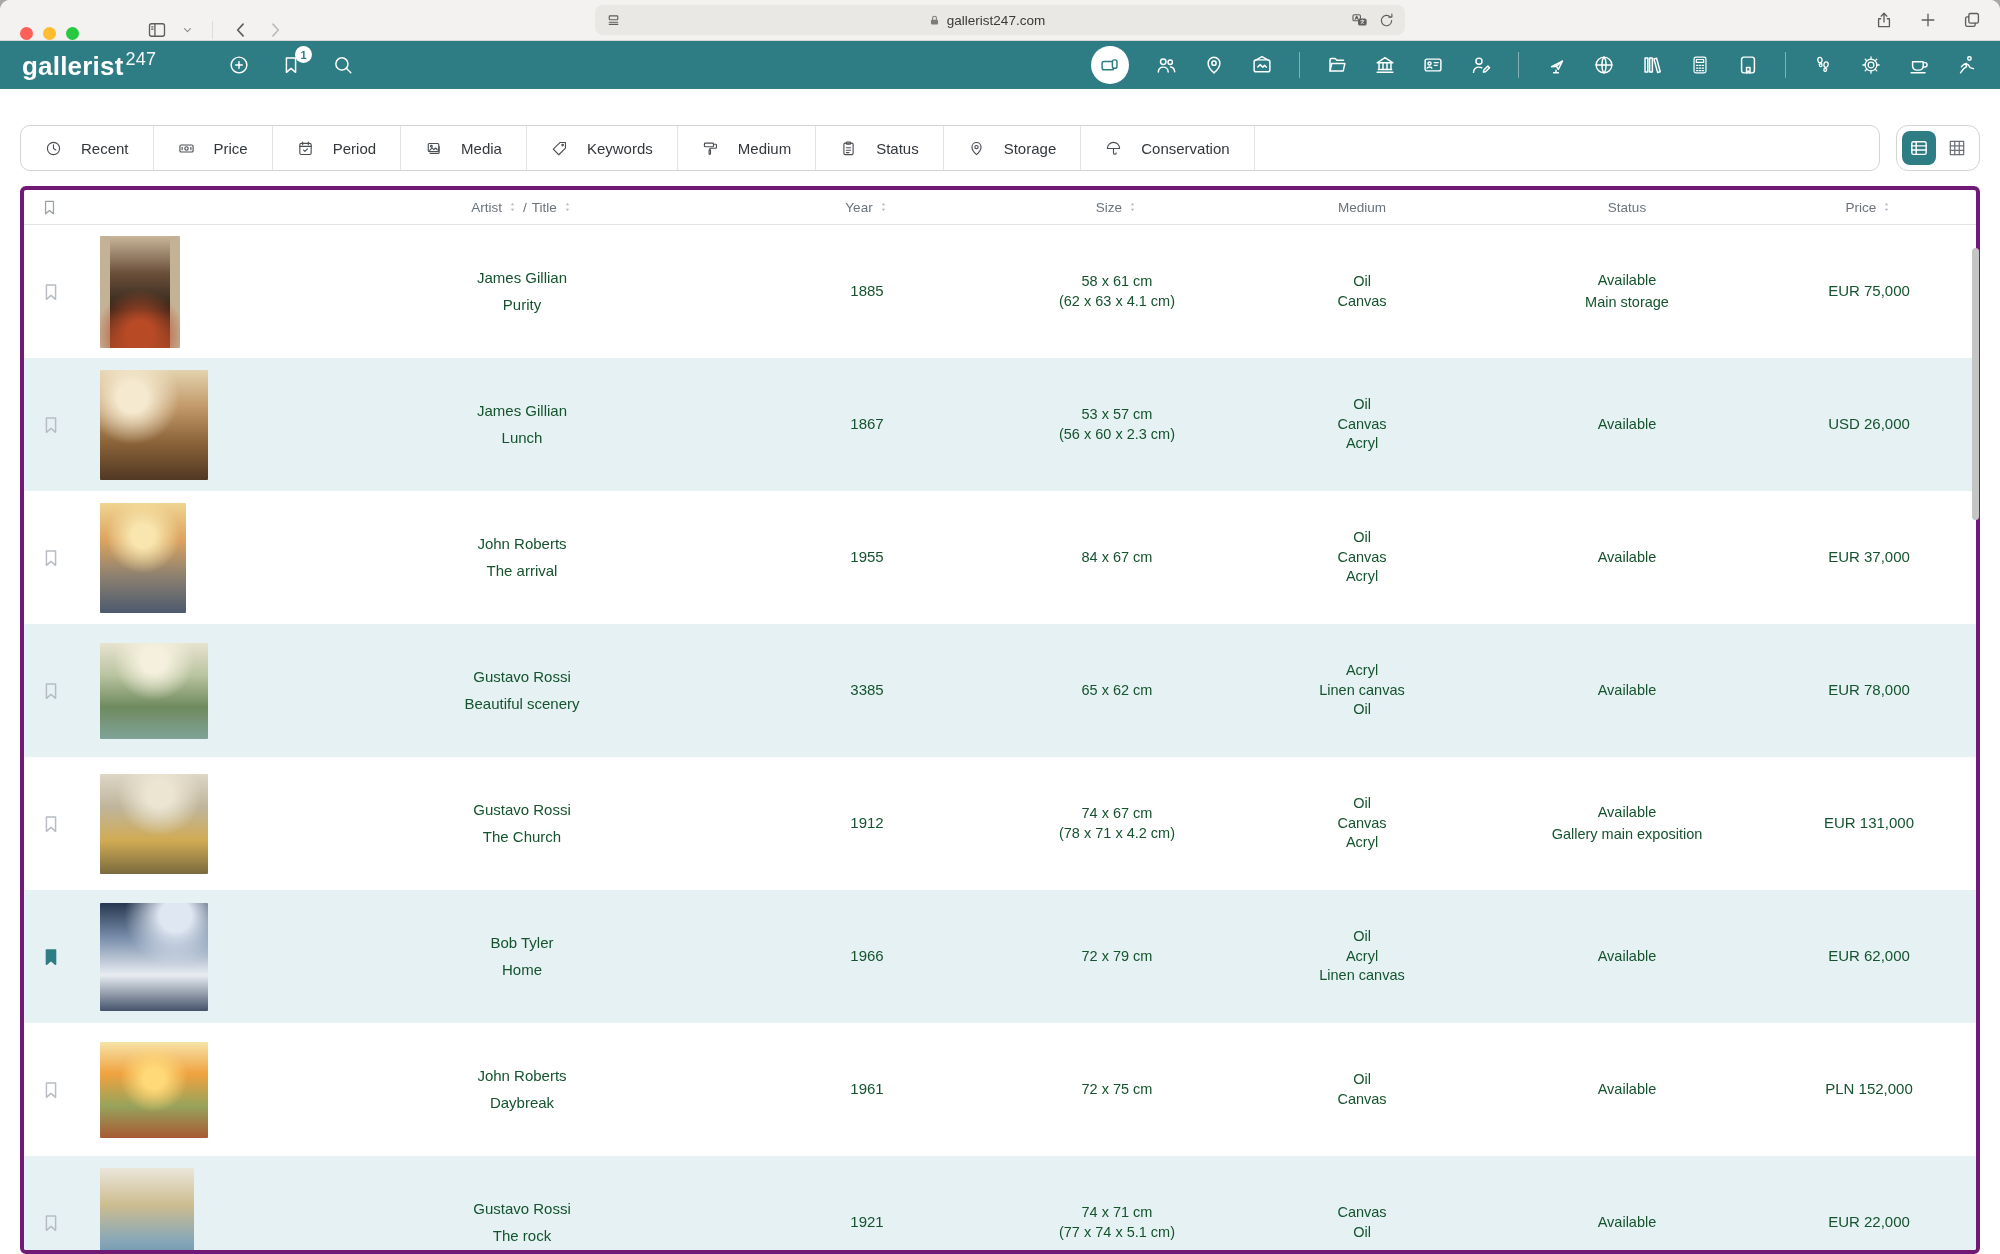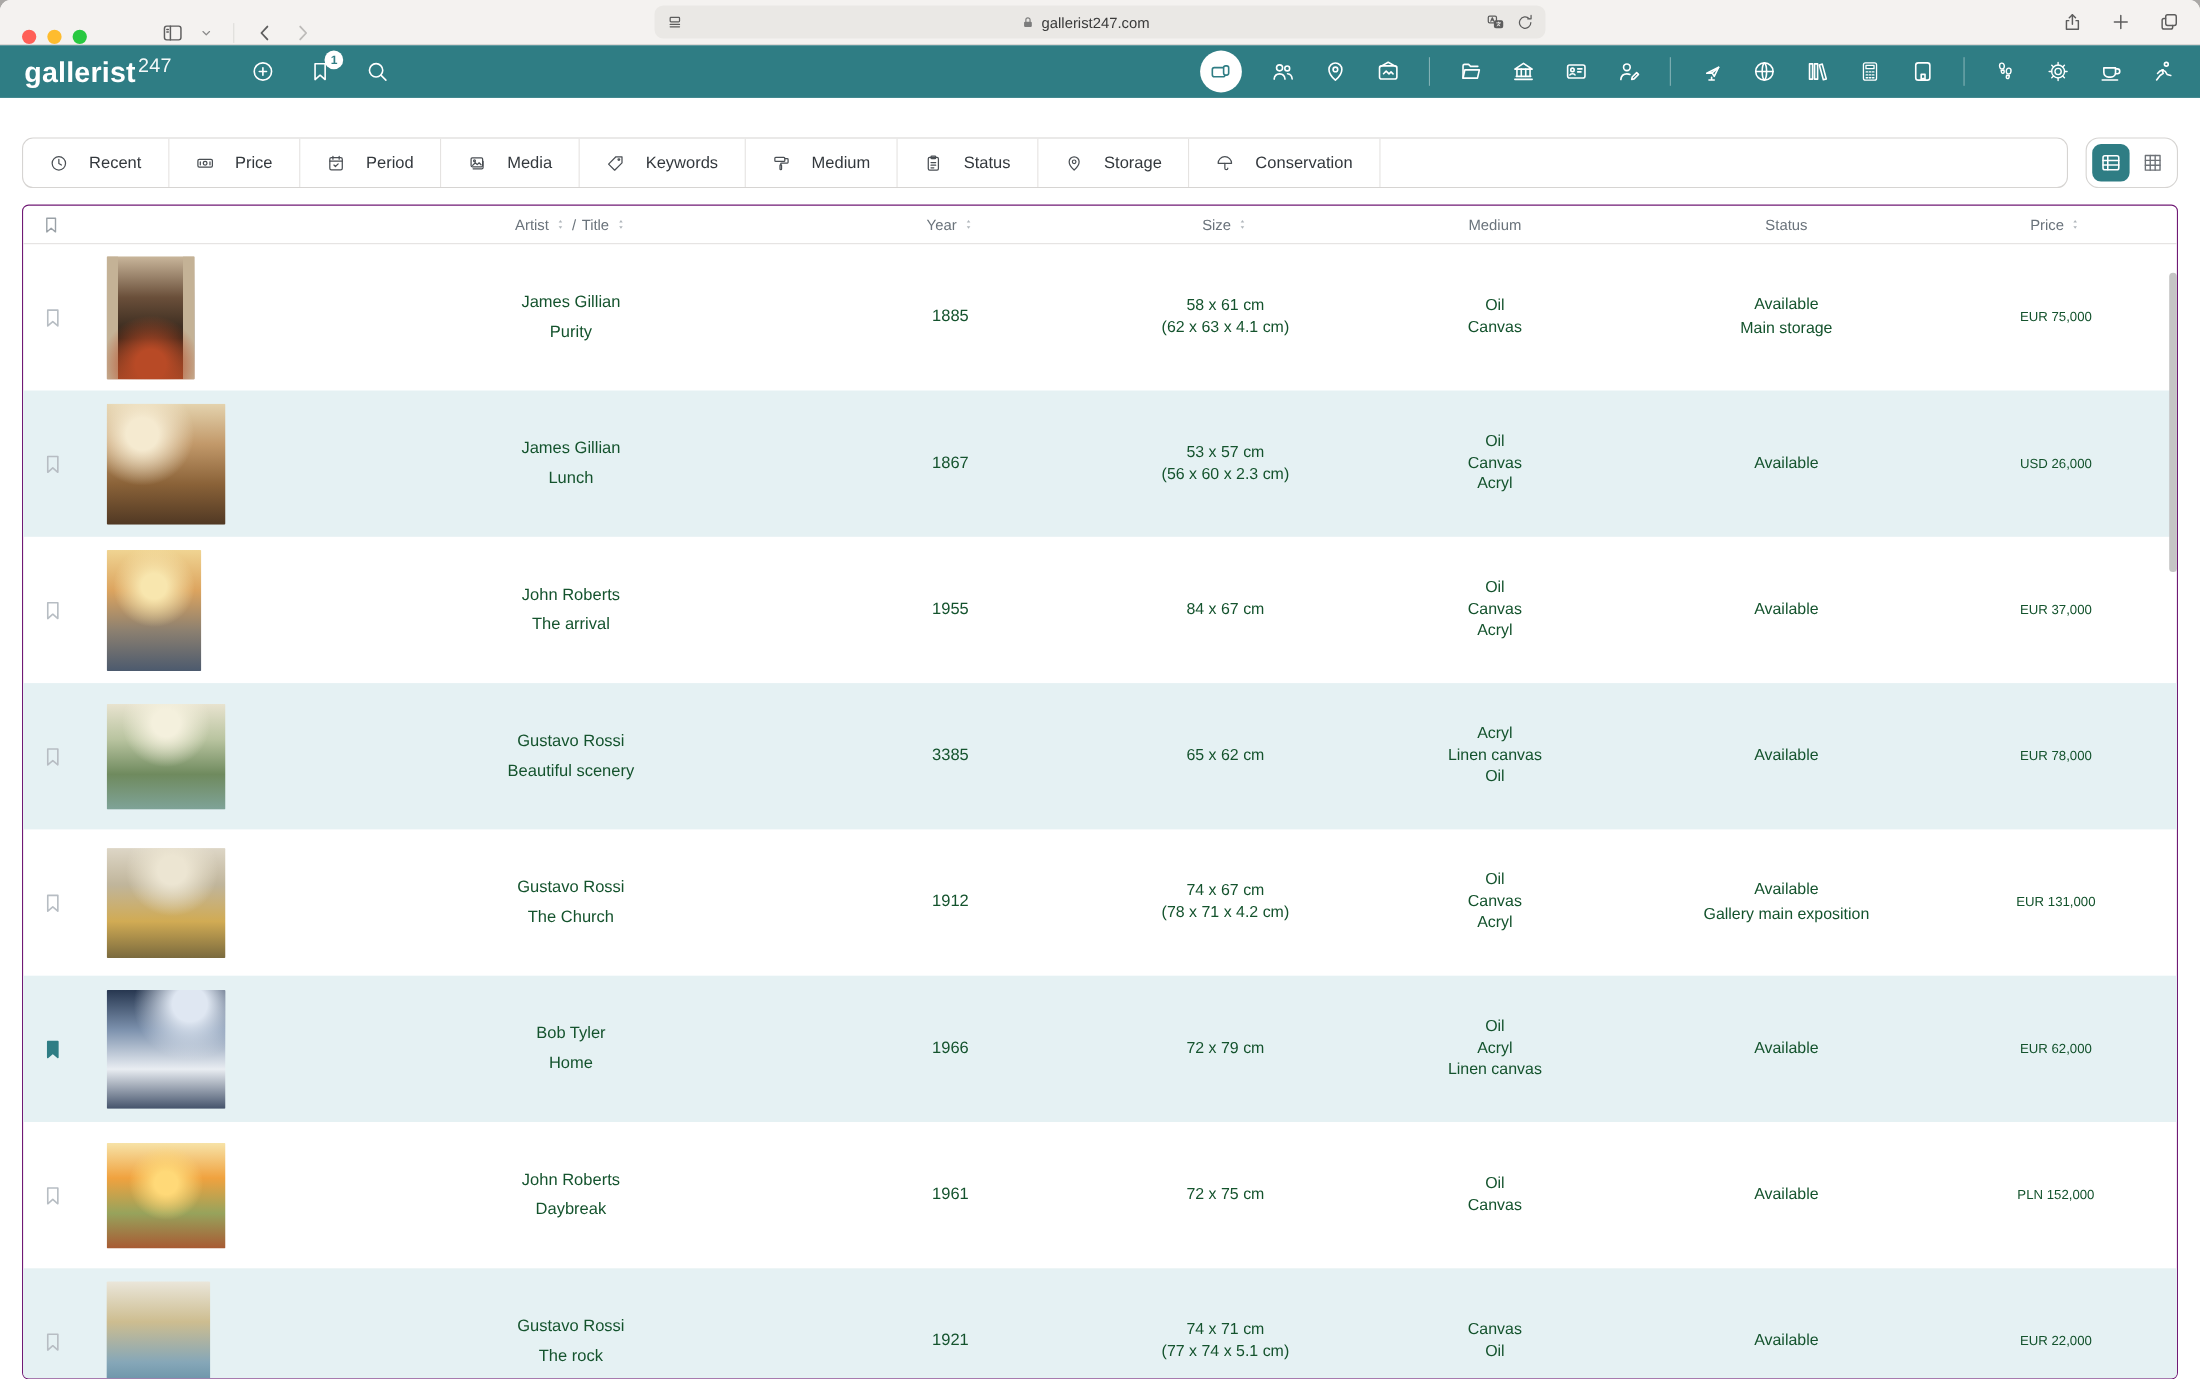--- a/index.html
+++ b/index.html
@@ -45,21 +45,21 @@
   .filterbar{height:44px;border:1px solid #d6d4d2;border-radius:10px;background:#fff;display:flex;align-items:stretch;flex:1;overflow:hidden}
   .filter-item{display:flex;align-items:center;gap:19px;padding:0 24px;font-size:15px;color:#33383d;border-right:1px solid #e5e3e1;cursor:default;white-space:nowrap}
   .f-ic{width:17px;height:17px;color:#4a4f54;display:flex}
   .f-ic svg{width:100%;height:100%}
   .view-toggle{height:44px;width:82px;border:1px solid #d6d4d2;border-radius:12px;display:flex;align-items:center;justify-content:center;gap:4px;flex:0 0 auto}
   .vt-btn{width:34px;height:34px;border-radius:8px;display:flex;align-items:center;justify-content:center;color:#6d7277}
   .vt-btn.active{background:#2f7d84;color:#fff}
   .vt-btn svg{width:20px;height:20px}
 
   
-  .table{margin:0 20px;border:1px solid #701a75;border-radius:6px;flex:1;overflow:hidden;background:#fff}
+  .table{margin:0 20px;border:4px solid #701a75;border-radius:6px;flex:1;overflow:hidden;background:#fff}
   .grid{display:grid;grid-template-columns:56px 232px 420px 270px 230px 260px 270px 1fr;align-items:center}
   .thead{height:34px;border-bottom:1px solid #e4e2e0;color:#6a737b;font-size:13.5px}
   .th{display:flex;align-items:center;justify-content:center;gap:5px}
   .th.left{justify-content:flex-start;padding-left:16px}
   .sort{width:11px;height:14px;color:#b0b6bb;display:flex}
   .sort svg{width:100%;height:100%}
   .bm-head{width:19px;height:19px;color:#9aa1a7;display:flex}
   .bm-head svg{width:100%;height:100%}
   .row{height:133px;color:#14532d}
   .row:nth-child(even){background:#e5f1f3}
@@ -67,21 +67,21 @@
   .cell.bm{align-items:flex-start;padding-left:16px}
   .cell.thumbc{align-items:flex-start;padding-left:20px}
   .bm-ic{width:22px;height:22px;color:#b7bdc3;display:flex}
   .bm-ic svg{width:100%;height:100%}
   .bm-ic.on{color:#2f7d84}
   .bm-ic.on svg path{fill:#2f7d84}
   .thumb{border-radius:1px}
   .artist{font-size:15px;margin-bottom:6px}
   .title{font-size:15px;}
   .year{font-size:15px}
-  .price{font-size:12px}
+  .price{font-size:15px}
   .statusl{line-height:1.5}
   .scrollthumb{position:absolute;right:21px;top:248px;width:7px;height:272px;background:#c5c5c5;border-radius:4px}
 </style>
 </head>
 <body>
 
 <div class="window">
 
   <div class="titlebar">
     <div class="tl-group">

